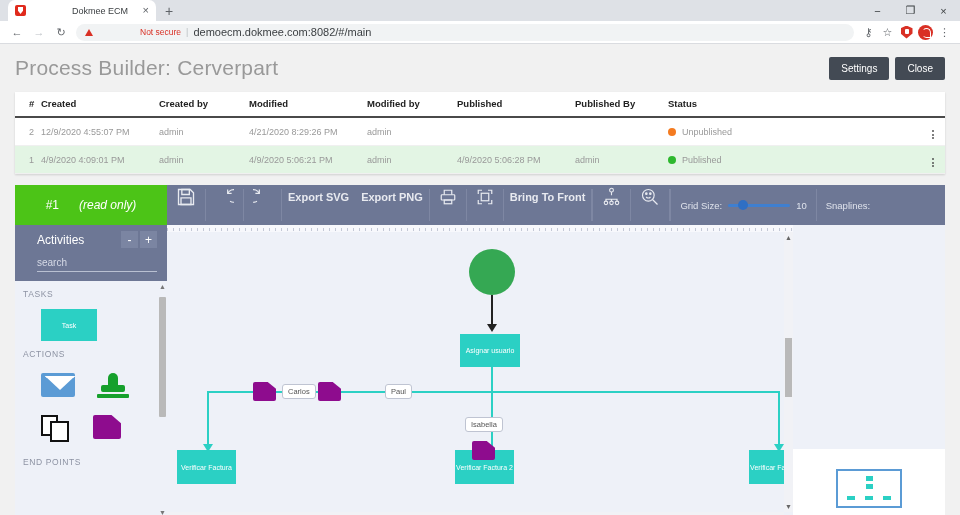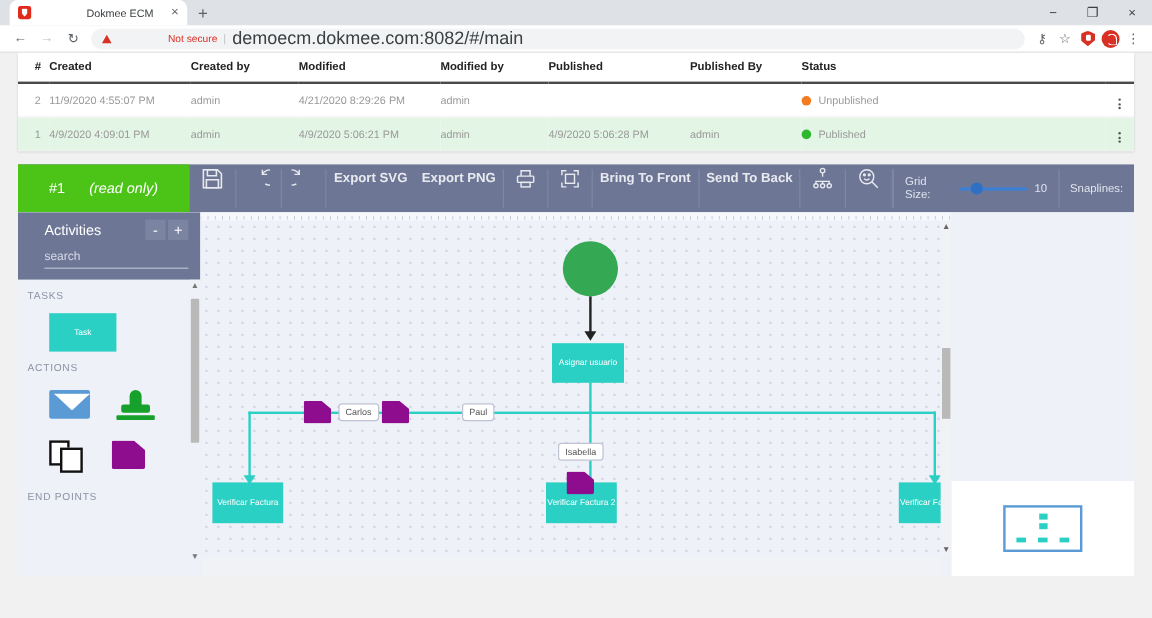--- a/index.html
+++ b/index.html
@@ -65,21 +65,21 @@
     flex: 1; height: 17px; background: #f1f3f4;
     border-radius: 9px; margin: 0 5px 0 4px;
     display: flex; align-items: center; padding: 0 9px; gap: 5px;
   }
   .warn-tri {
     width: 0; height: 0; border-left: 4px solid transparent;
     border-right: 4px solid transparent; border-bottom: 7px solid #d93025;
   }
   .not-secure { font-size: 8.5px; color: #d93025; white-space: nowrap; padding-left: 42px; }
   .omni-div { color: #bdc1c6; font-size: 9px; }
-  .omni-url { font-size: 15px; color: #3c4043; white-space: nowrap; }
+  .omni-url { font-size: 11px; color: #3c4043; white-space: nowrap; }
   .tb-icon {
     width: 19px; height: 19px; display: flex;
     align-items: center; justify-content: center;
     font-size: 11px; color: #5f6368; cursor: pointer;
   }
   .ext-shield {
     width: 12px; height: 13px; background: #d93025;
     clip-path: polygon(50% 0,100% 22%,100% 62%,50% 100%,0 62%,0 22%);
     position: relative;
   }
@@ -368,40 +368,47 @@
       <span class="ext-shield"></span>
     </span>
   <span class="tb-icon">
       <span class="avatar-btn"></span>
     </span>
   <span class="tb-icon">⋮</span>
 </div>
 
 <div class="app">
 
+  <div class="app-header">
+    <div class="page-title">Process Builder: Cerverpart</div>
+    <div class="hdr-actions">
+      <button class="hdr-btn">Settings</button>
+      <button class="hdr-btn">Close</button>
+    </div>
+  </div>
 
   <div class="table-wrap">
     <table>
       <thead>
         <tr>
           <th class="c-num">#</th>
           <th class="c-crt">Created</th>
           <th class="c-crtby">Created by</th>
           <th class="c-mod">Modified</th>
           <th class="c-modby">Modified by</th>
           <th class="c-pub">Published</th>
           <th class="c-pubby">Published By</th>
           <th class="c-sts">Status</th>
           <th class="c-men"></th>
         </tr>
       </thead>
       <tbody>
         <tr>
           <td class="c-num">2</td>
-          <td class="c-crt">11/9/2020 4:55:07 PM</td>
+          <td class="c-crt">12/9/2020 4:55:07 PM</td>
           <td class="c-crtby">admin</td>
           <td class="c-mod">4/21/2020 8:29:26 PM</td>
           <td class="c-modby">admin</td>
           <td class="c-pub"></td>
           <td class="c-pubby"></td>
           <td class="c-sts">
             <span class="status-cell">
               <span class="dot" style="background:#f47b20"></span>
               <span>Unpublished</span>
             </span>
@@ -481,21 +488,20 @@
     <div class="tb-sep"></div>
     <div class="tb-item">
       <svg width="18" height="18" viewBox="0 0 24 24" fill="none" stroke="#e8eaf0" stroke-width="1.6">
         <path d="M3 8V3h5M21 8V3h-5M3 16v5h5M21 16v5h-5"></path>
           <rect x="7" y="7" width="10" height="10"></rect>
       </svg>
     </div>
     <div class="tb-sep"></div>
     <div class="tb-item txt">Bring To Front</div>
     <div class="tb-sep"></div>
-    <div class="tb-item txt">Send To Back</div>
     <div class="tb-sep"></div>
     <div class="tb-item">
       <svg width="19" height="19" viewBox="0 0 24 24" fill="none" stroke="#e8eaf0" stroke-width="1.4">
         <circle cx="12" cy="4" r="2.4"></circle>
           <circle cx="5" cy="20" r="2.2"></circle>
           <circle cx="12" cy="20" r="2.2"></circle>
           <circle cx="19" cy="20" r="2.2"></circle>
         <path d="M12 6.4v4M5 17.8v-2.4h14v2.4M12 15.4v2.4"></path>
       </svg>
     </div>

